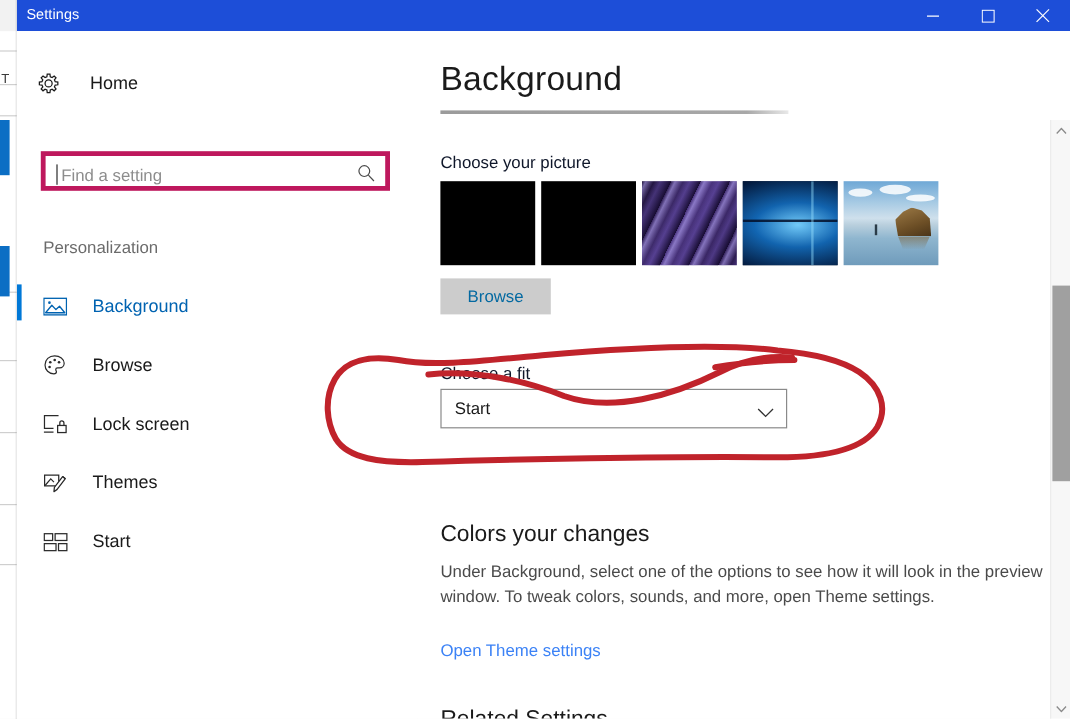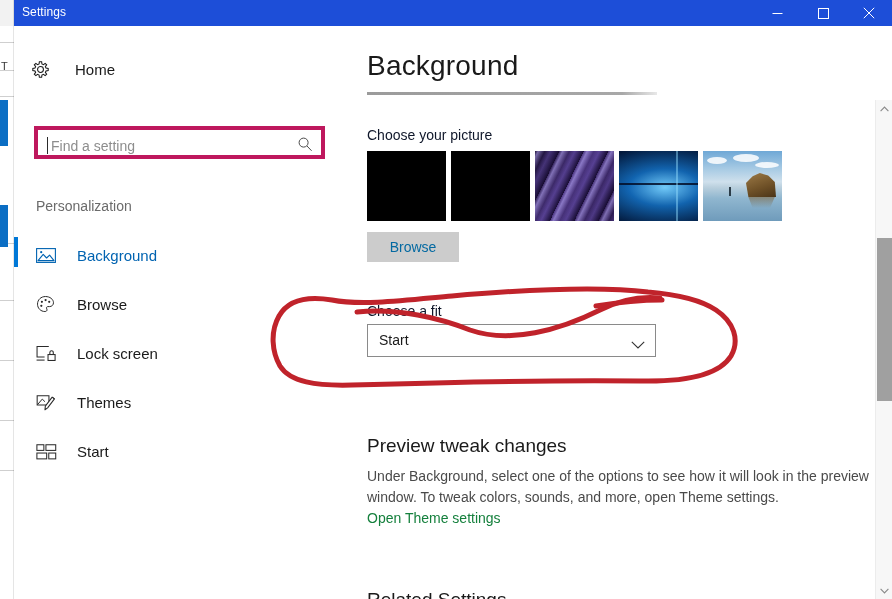--- a/index.html
+++ b/index.html
@@ -379,23 +379,23 @@
     left: 19px;
     top: 440px;
     width: 508px;
     font-size: 14px;
     line-height: 21px;
     color: #4a4a4a;
   }
   #theme-link {
     position: absolute;
     left: 19px;
-    top: 484px;
+    top: 508px;
     font-size: 14px;
-    color: #15803d;
+    color: #3b82f6;
     text-decoration: none;
     cursor: default;
   }
   #related-heading {
     position: absolute;
     left: 19px;
     top: 563px;
     font-size: 19px;
     color: #1a1a1a;
   }
@@ -609,21 +609,21 @@
 
       <div id="fit-select-wrap">
         <span id="fit-value">Start</span>
         <span id="fit-chevron">
           <svg width="14" height="9" viewBox="0 0 14 9">
             <path d="M0.8 0.8 L7 7 L13.2 0.8" fill="none" stroke="#333333" stroke-width="1.1"></path>
           </svg>
         </span>
       </div>
 
-      <div id="preview-heading">Preview tweak changes</div>
+      <div id="preview-heading">Colors your changes</div>
       <div id="preview-body">Under Background, select one of the options to see how it will look in the preview window. To tweak colors, sounds, and more, open Theme settings.</div>
       <a id="theme-link" href="#">Open Theme settings</a>
       <div id="related-heading">Related Settings</div>
 
     </div>
 
     <div id="scrollbar">
       <div class="sb-arrow" id="sb-up">
         <svg width="9" height="6" viewBox="0 0 9 6">
           <path d="M0.6 5.2 L4.5 1.1 L8.4 5.2" fill="none" stroke="#8a8a8a" stroke-width="1.1"></path>

